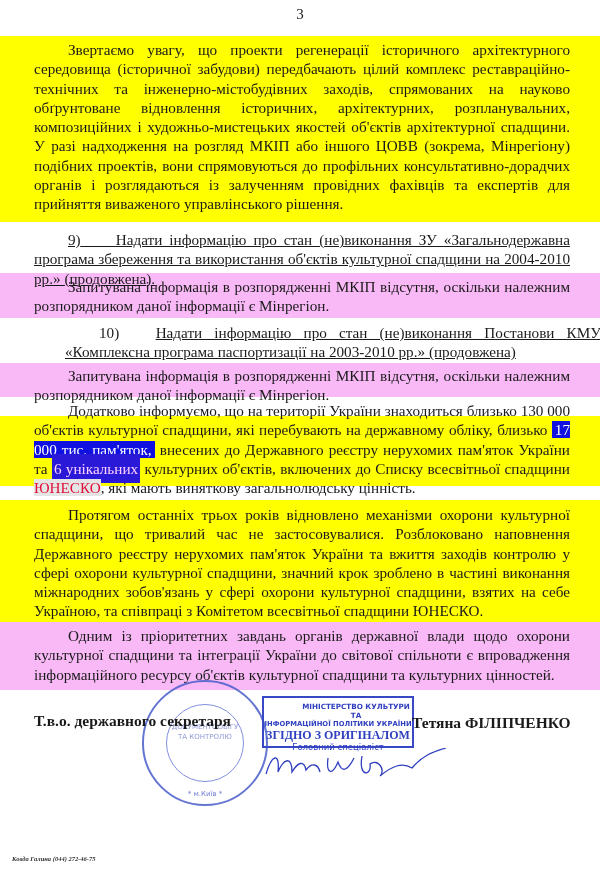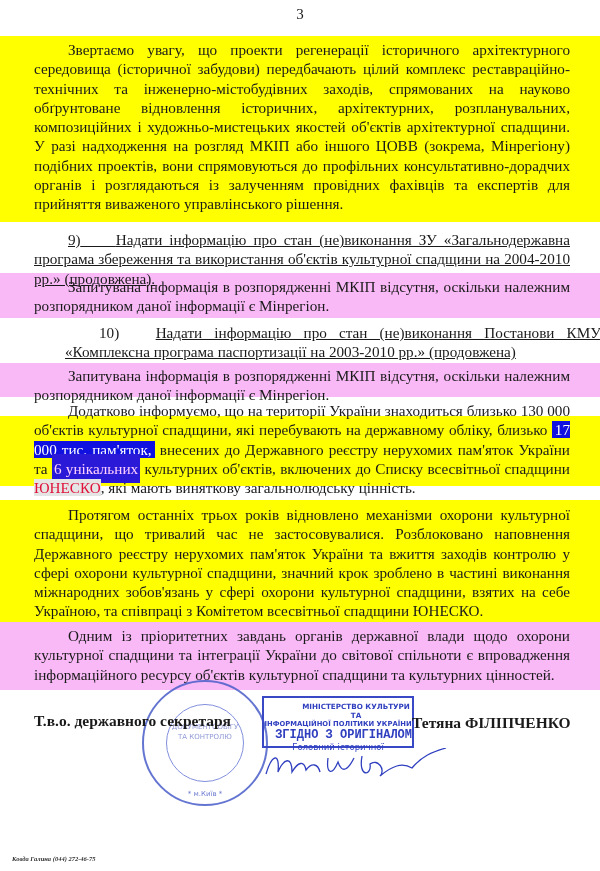--- a/index.html
+++ b/index.html
@@ -20,21 +20,21 @@
   .round-stamp { position:absolute; left:142px; top:680px; width:126px; height:126px; border-radius:50%;
                  border:2px solid #4a5ec9; box-sizing:border-box; opacity:0.85; }
   .round-stamp .inner { position:absolute; left:22px; top:22px; width:78px; height:78px; border-radius:50%;
                         border:1.5px solid #6b7bd6; box-sizing:border-box; }
   .round-stamp .t1 { position:absolute; left:0; width:122px; text-align:center; top:40px; font-family:"DejaVu Sans", sans-serif; font-size:7px; color:#7d88d0; line-height:10px; }
   .round-stamp .t2 { position:absolute; left:0; width:122px; text-align:center; bottom:6px; font-family:"DejaVu Sans", sans-serif; font-size:7px; color:#5566c8; }
   .rect-stamp { position:absolute; left:262px; top:696px; width:152px; height:52px; border:2px solid #3948c4;
                 box-sizing:border-box; color:#2f3fbf; font-family:"DejaVu Sans", sans-serif; text-align:center; }
   .rect-stamp .l1 { font-size:7.2px; margin-top:4px; line-height:9px; font-weight:bold;padding-left:36px; }
   .rect-stamp .l2 { font-size:6.8px; line-height:9px; font-weight:bold; }
-  .rect-stamp .l3 { font-family:Liberation Mono, monospace; font-size:12px; font-weight:bold; line-height:13px;text-align:right; }
+  .rect-stamp .l3 { font-family:Liberation Serif, serif; font-size:12px; font-weight:bold; line-height:13px; }
   .rect-stamp .l4 { font-size:8.5px; line-height:10px; }
   .signature { position:absolute; left:262px; top:748px; width:200px; height:34px; }
   .footer { position:absolute; left:12px; top:855px; font-size:6.5px; font-style:italic; font-weight:bold; color:#333; }
 </style>
 </head>
 <body>
 
 <div class="page-num">3</div>
 
 <div class="band yellow" style="top:36px;height:186px;"></div>
@@ -84,21 +84,21 @@
   </div>
   <div class="t2">* м.Київ *</div>
 </div>
 
 <div class="sig-left">Т.в.о. державного секретаря</div>
 
 <div class="rect-stamp">
   <div class="l1">МІНІСТЕРСТВО КУЛЬТУРИ ТА</div>
   <div class="l2">ІНФОРМАЦІЙНОЇ ПОЛІТИКИ УКРАЇНИ</div>
   <div class="l3">ЗГІДНО З ОРИГІНАЛОМ</div>
-  <div class="l4">Головний історичної</div>
+  <div class="l4">Головний спеціаліст</div>
 </div>
 
 <div class="sig-right">Тетяна ФІЛІПЧЕНКО</div>
 
 <svg class="signature" viewBox="0 0 200 34">
   <path d="M4 26 C10 6, 18 4, 16 24 C22 10, 30 8, 30 24 C36 14, 42 12, 44 22 C50 14, 56 16, 58 24 M66 10 C64 26, 70 28, 76 14 C80 26, 86 22, 92 10 M100 8 C96 30, 110 28, 108 16 C116 10, 124 22, 118 28 C130 18, 140 14, 150 20 C160 8, 170 4, 184 0" fill="none" stroke="#2f3fbf" stroke-width="1.3"></path>
 </svg>
 
 <div class="footer">Ковда Галина (044) 272-46-75</div>
 

